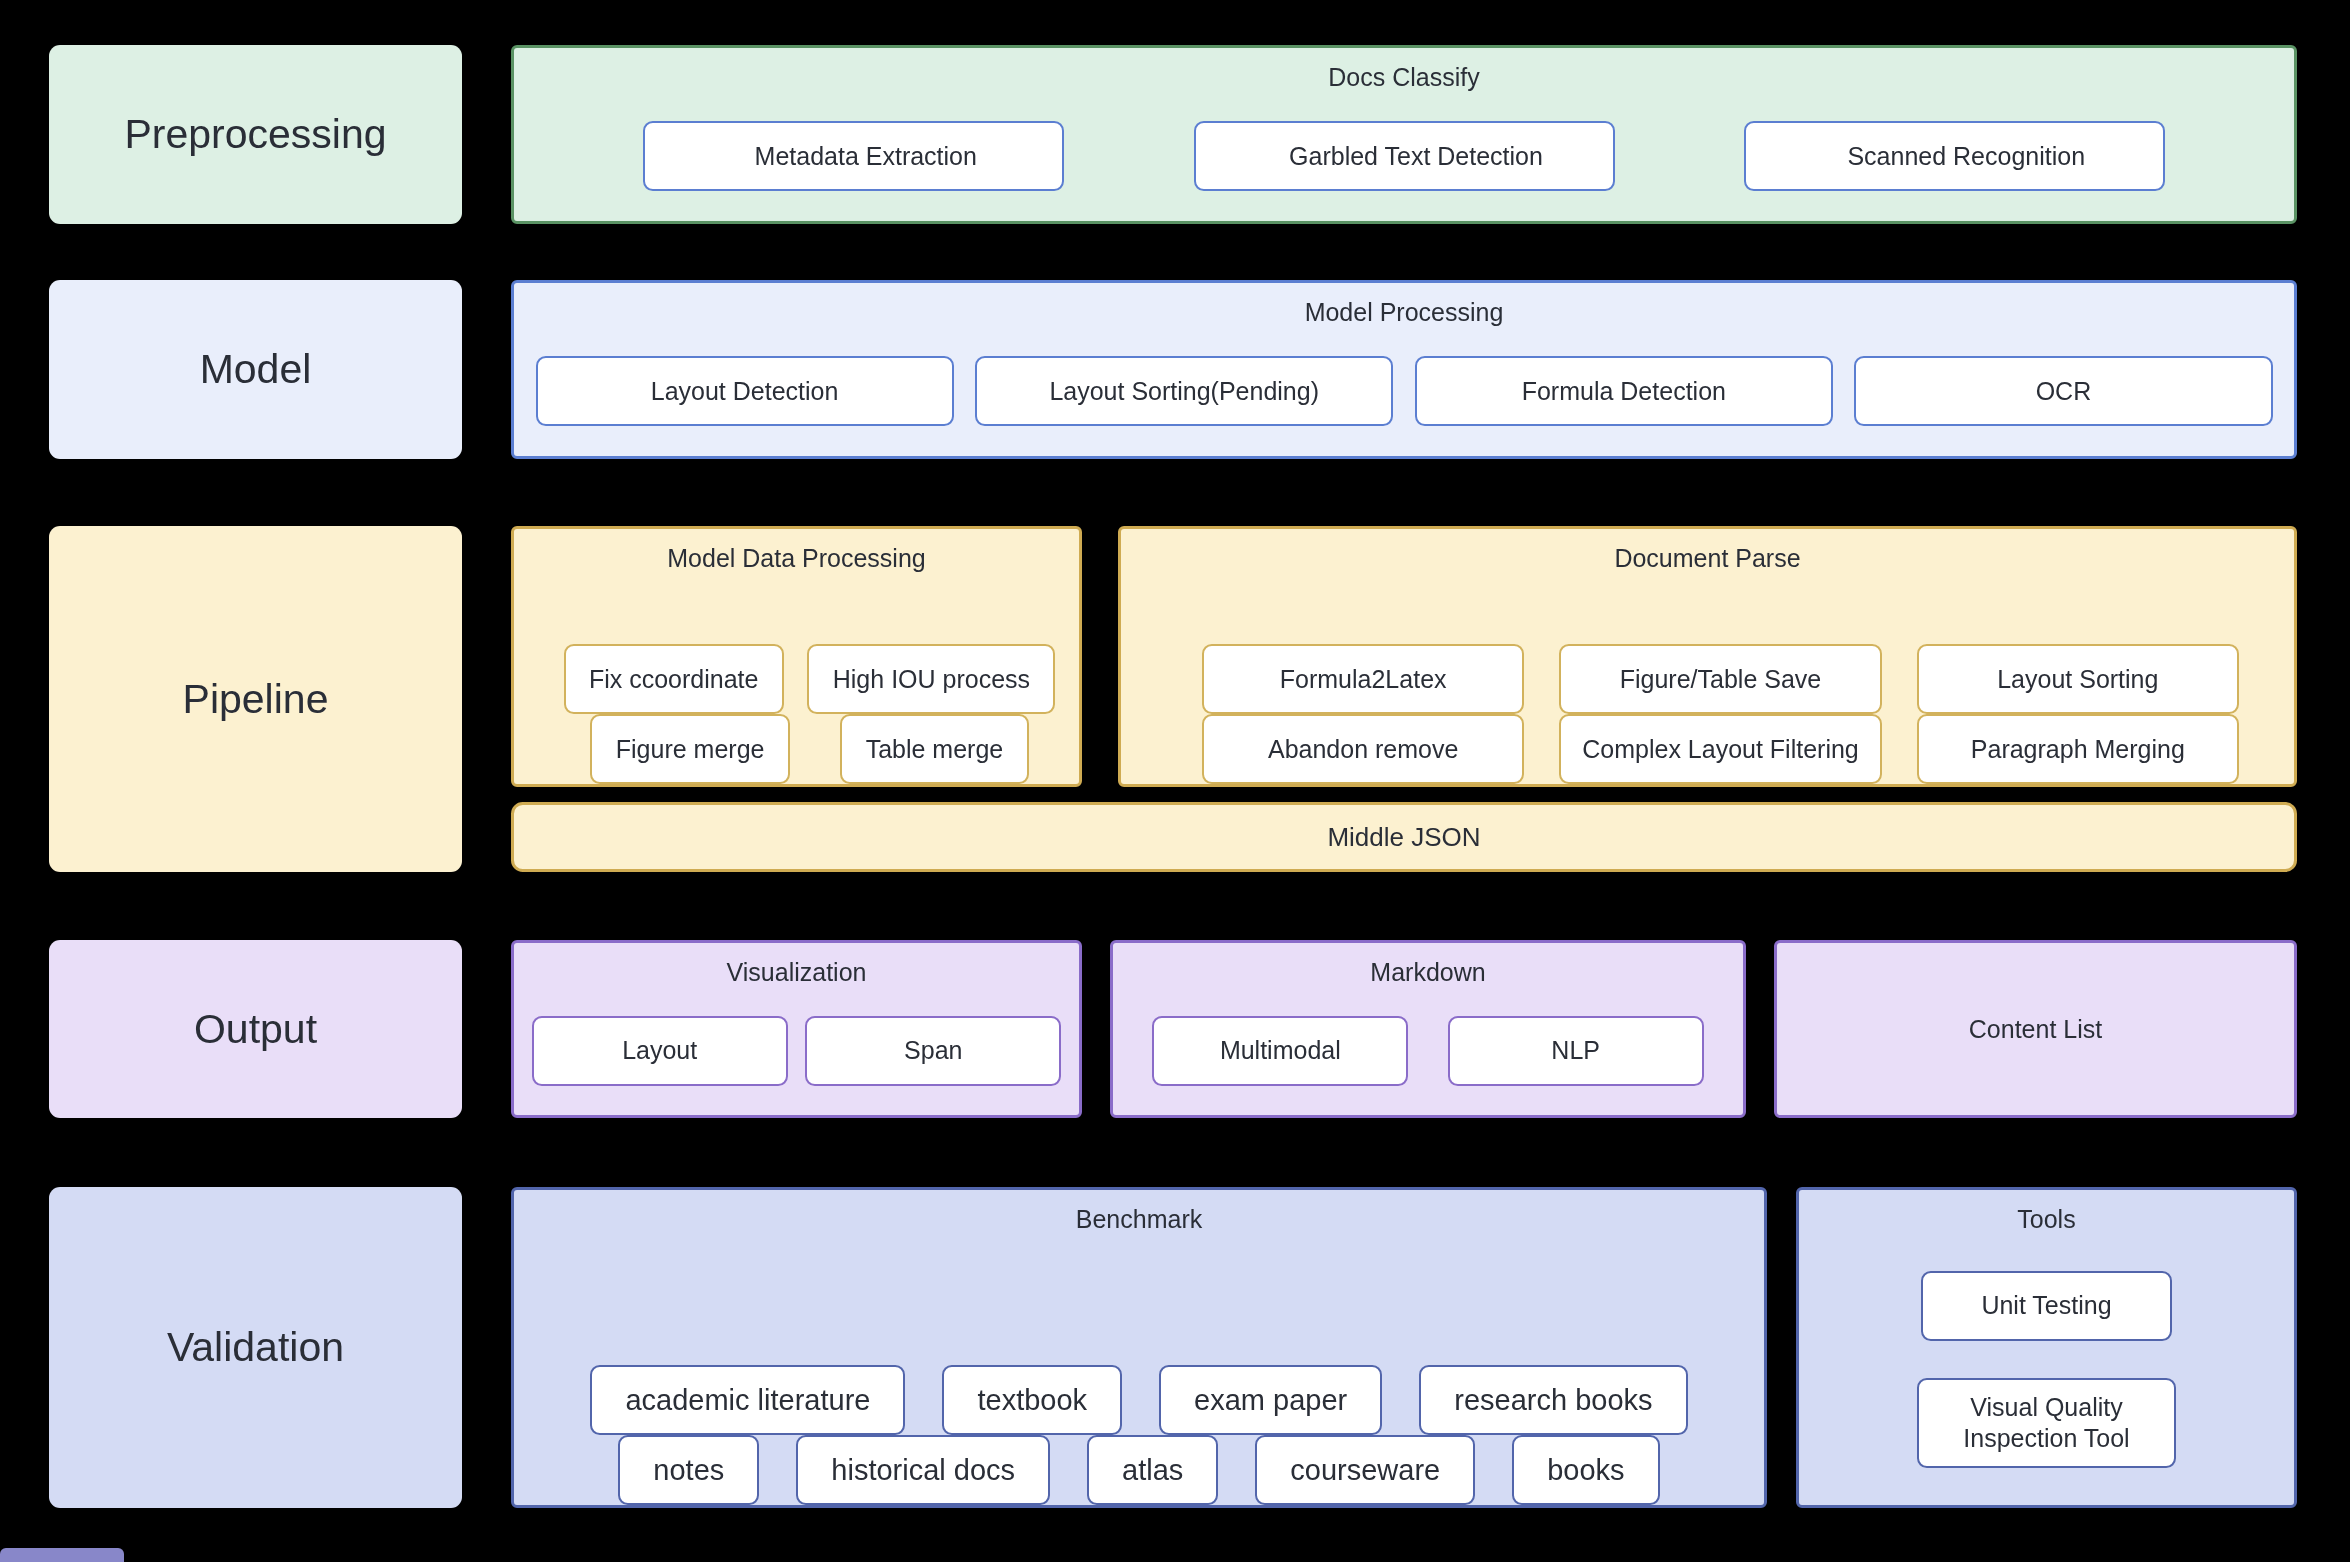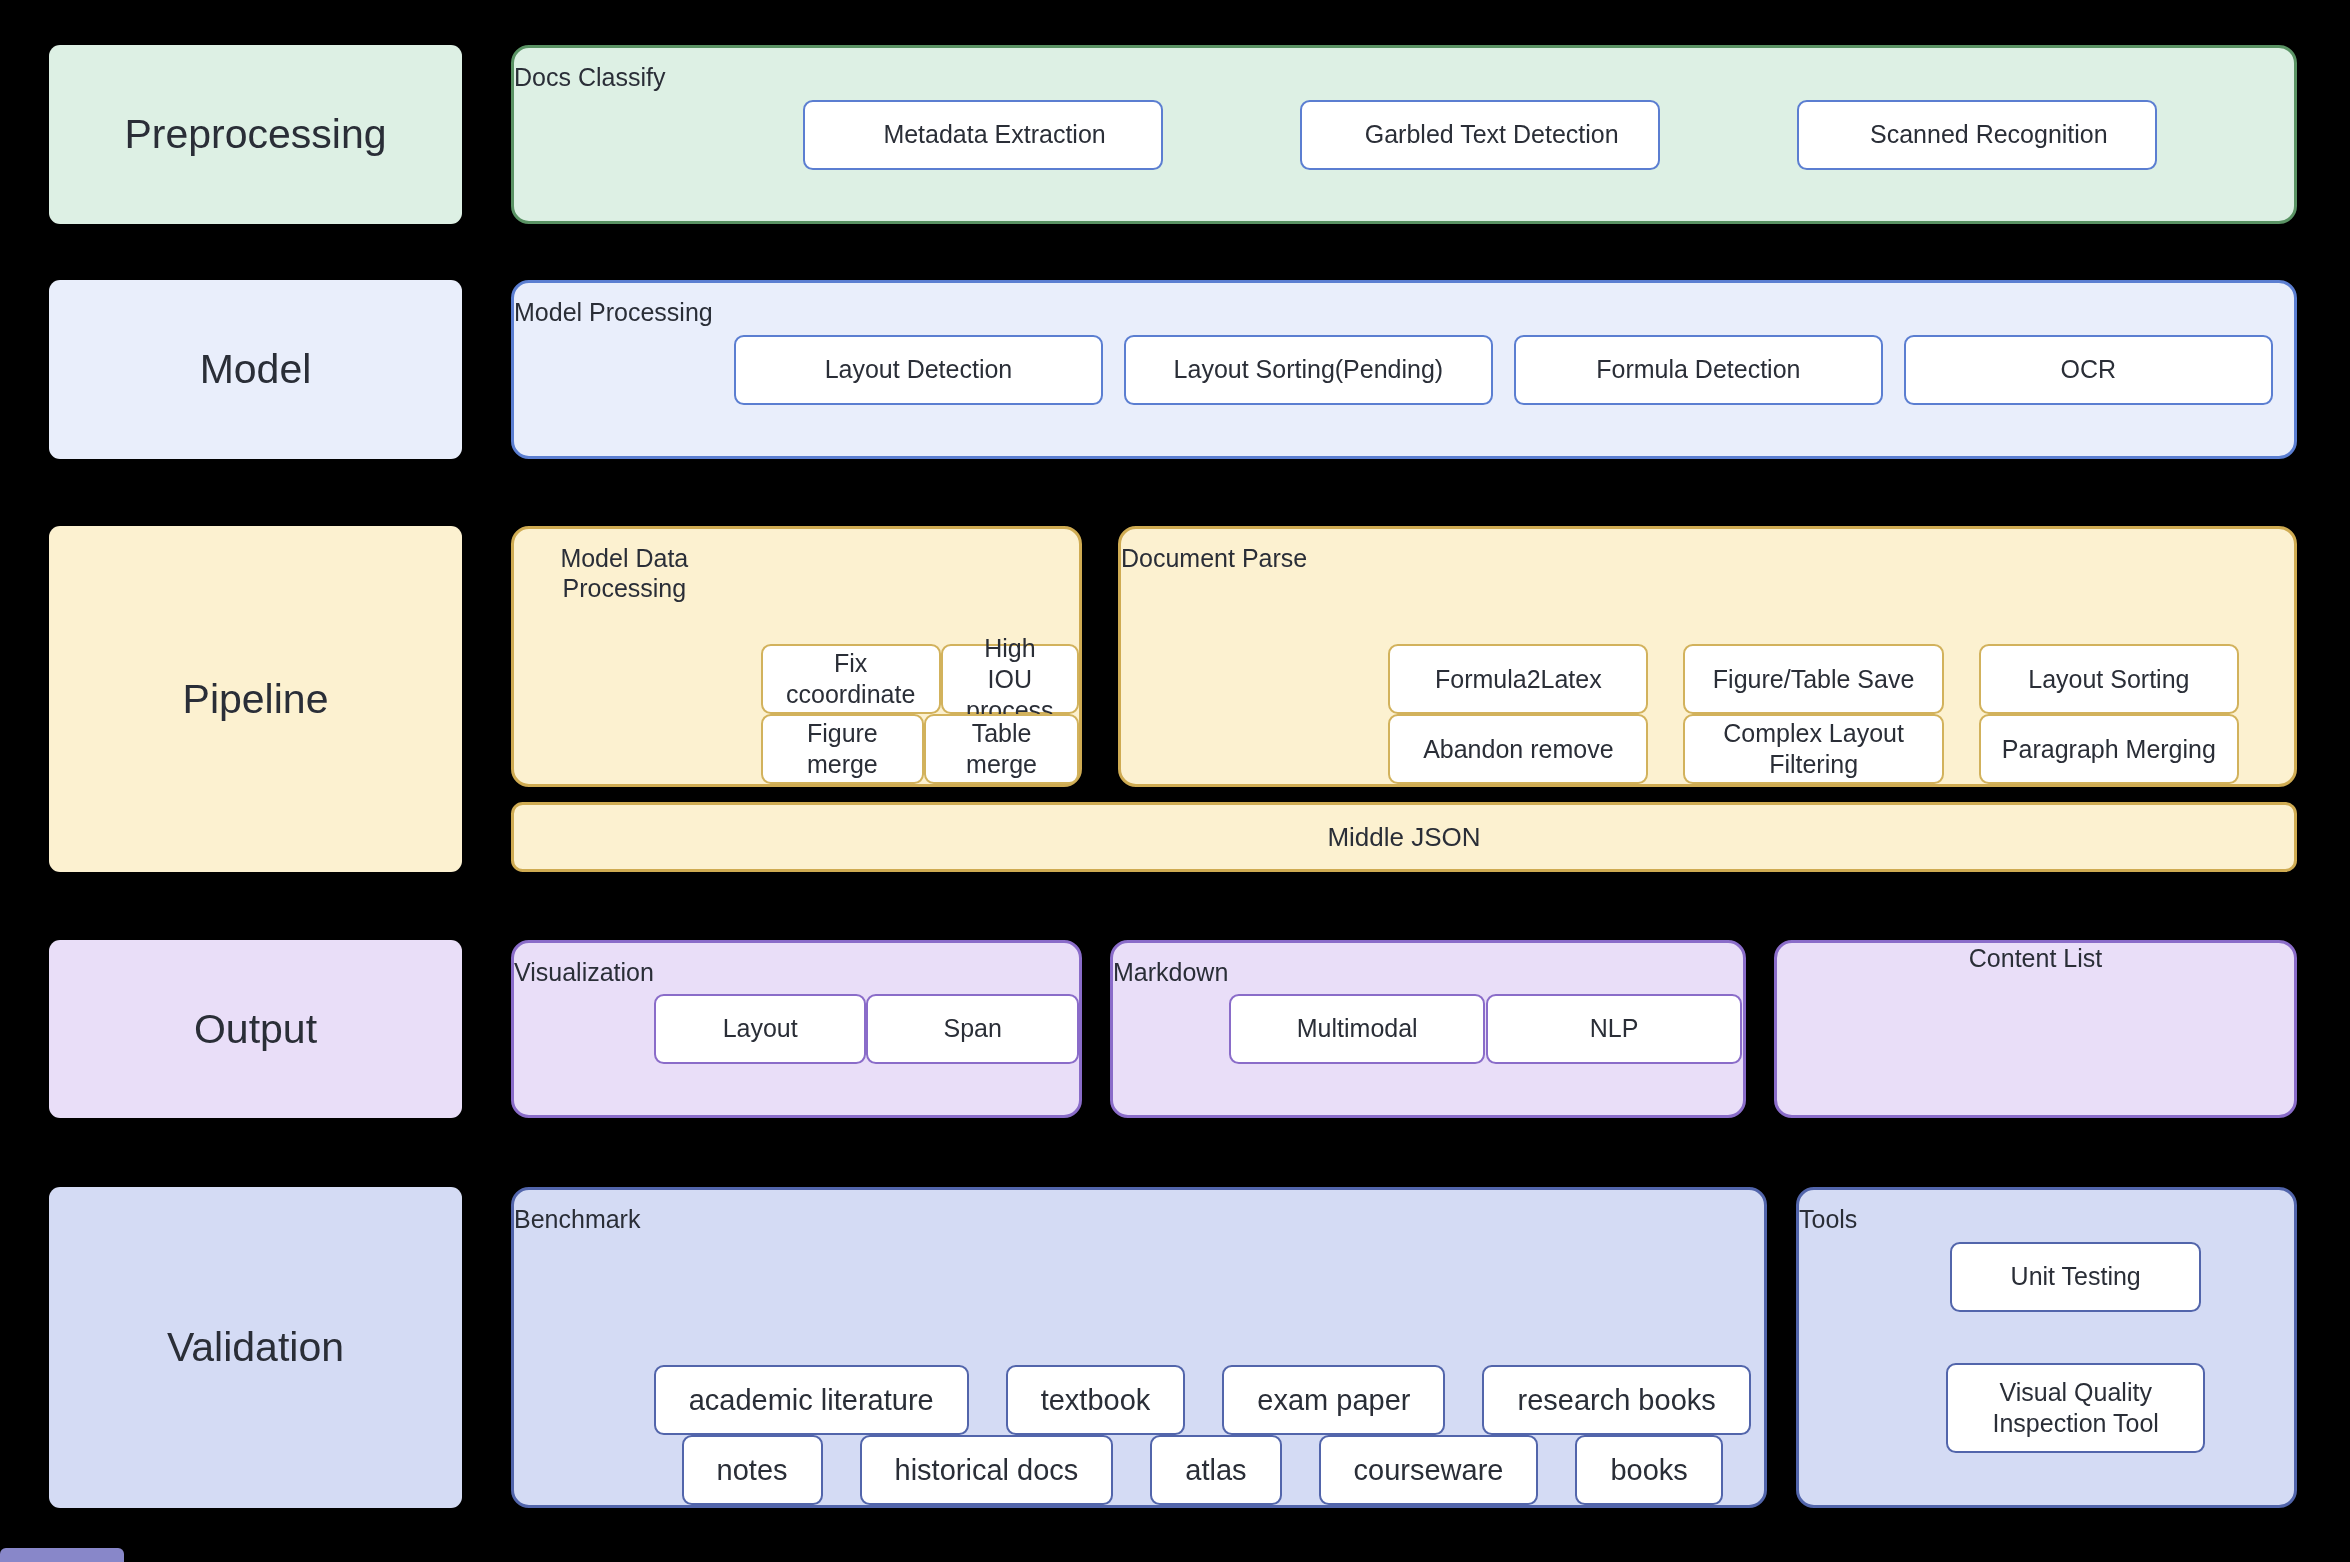--- a/index.html
+++ b/index.html
@@ -18,22 +18,22 @@
   .stage-validation{height:321px;}
 
   .row-label{
     width:413px;flex:0 0 413px;border-radius:11px;
     display:flex;align-items:center;justify-content:center;
     font-size:41px;
   }
   .row-content{flex:1;margin-left:49px;display:flex;min-width:0;}
 
   .container{
-    border:3.9px solid;border-radius:18px;box-sizing:border-box;
-    display:flex;flex-direction:row;min-width:0;
+    border:3.9px solid;border-radius:6px;box-sizing:border-box;
+    display:flex;flex-direction:column;min-width:0;
   }
   .container-title{text-align:center;font-size:25px;margin-top:13.7px;line-height:1.2;}
   .items-row{flex:1;display:flex;align-items:center;justify-content:space-evenly;min-width:0;}
 
   .item{
     background:var(--item_bg,#fff);border:2.9px solid;border-radius:9.8px;
     height:70px;box-sizing:border-box;
     display:flex;align-items:center;justify-content:center;
     font-size:25px;text-align:center;line-height:1.25;
   }
@@ -60,21 +60,21 @@
   .stage-output .container{background:var(--purple_fill);}
   .stage-output .container{border-color:var(--purple_border);}
   .stage-output .item{border-color:var(--purple_border);}
 
   .stage-validation .row-label,
   .stage-validation .container{background:var(--slate_fill);}
   .stage-validation .container{border-color:var(--slate_border);}
   .stage-validation .item{border-color:var(--slate_border);}
 
   
-  .node-w432{width:360px;padding-left:24px;}
+  .node-w432{width:421px;padding-left:24px;}
 
   
   .items-row.fill{padding:0 21.5px;gap:21.5px;}
   .items-row.fill .item{flex:1;}
 
   
   .pipeline-content{flex-direction:column;}
   .pipeline-top{display:flex;gap:36px;height:263px;}
   .group-mdp{width:571px;flex:0 0 571px;}
   .group-dp{flex:1;}

